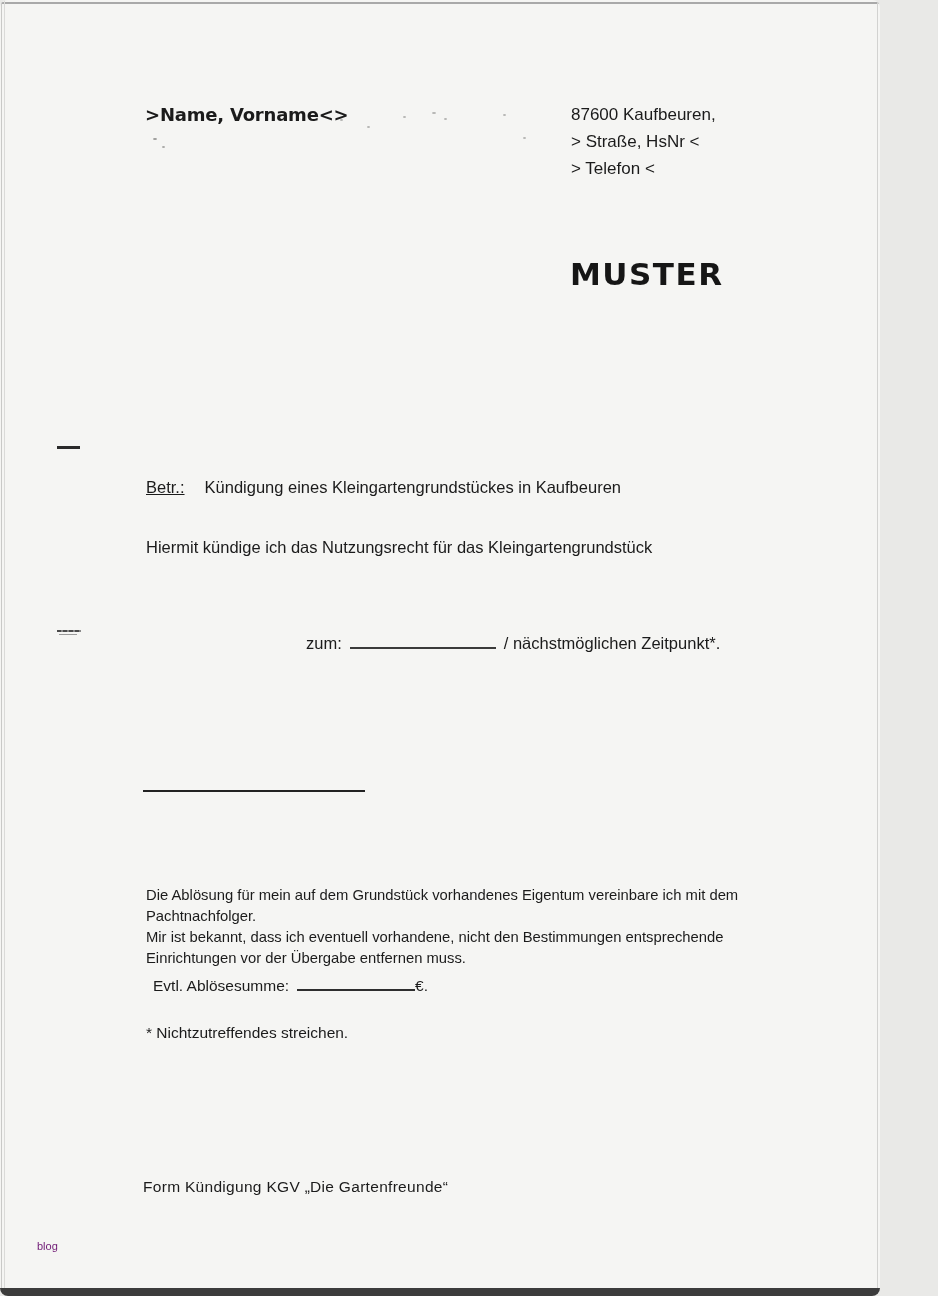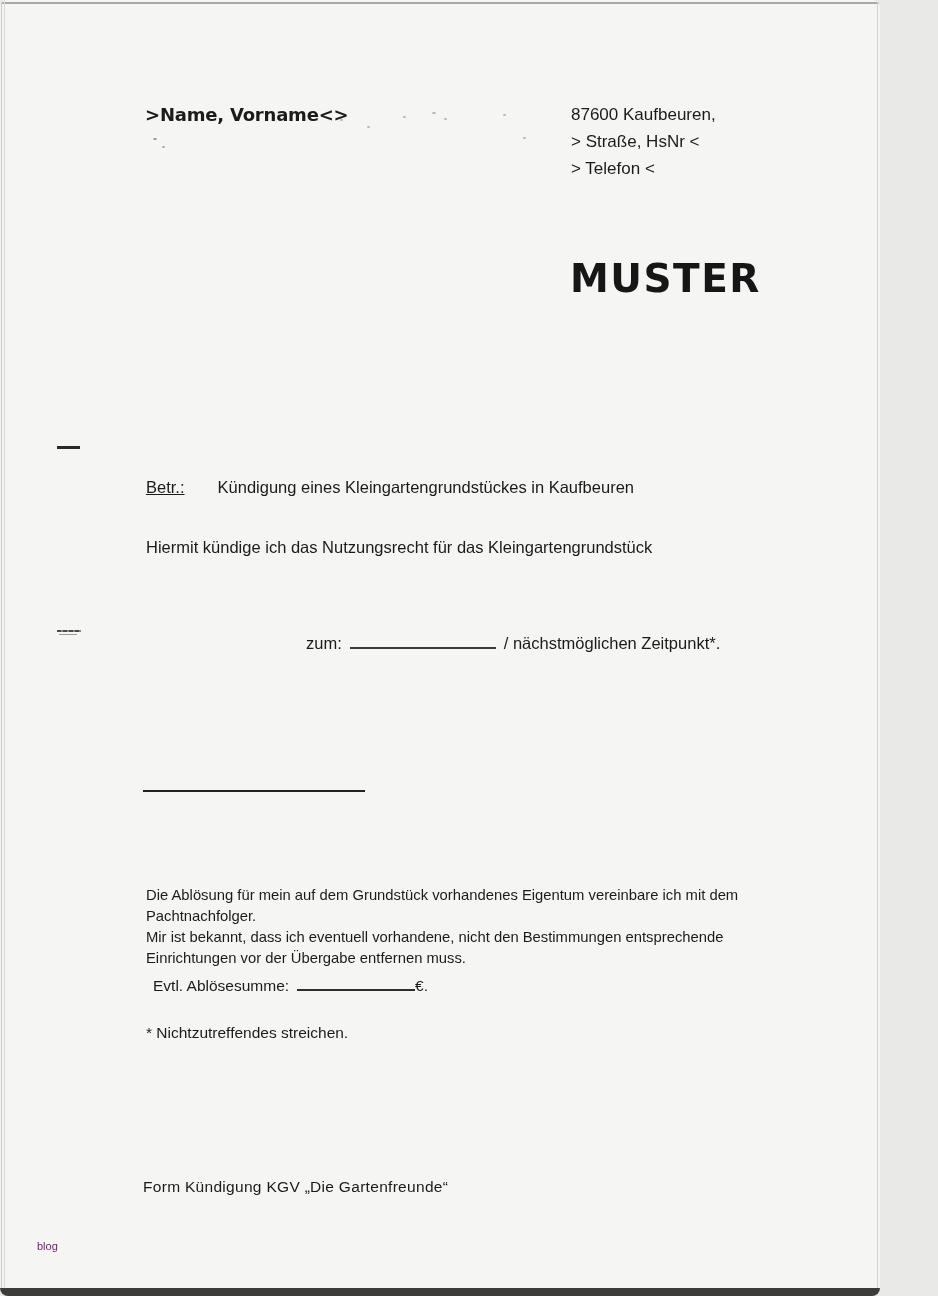--- a/index.html
+++ b/index.html
@@ -34,25 +34,25 @@
 
   
   .speck { position:absolute; background:#b4b4b2; border-radius:50%; }
 
   
   .sender-name  { left:145px; top:104px; font-size:18px; font-weight:bold; letter-spacing:-0.2px; }
   .sender-block { left:571px; top:101px; font-size:17px; line-height:27px;
                   font-family:"Liberation Sans", sans-serif; }
   .recipient-block { left:146px; top:236px; font-size:17px; line-height:22.4px;
                      font-family:"Liberation Sans", sans-serif; }
-  .muster { left:570px; top:256px; font-size:39px; font-weight:bold; letter-spacing:1.5px; color:#161616; }
+  .muster { left:570px; top:256px; font-size:31px; font-weight:bold; letter-spacing:1.5px; color:#161616; }
 
   
   .subject { left:146px; top:478px; font-size:16.5px; font-family:"Liberation Sans", sans-serif; }
-  .subject .label { text-decoration: underline; margin-right: 33px; }
+  .subject .label { text-decoration: underline; margin-right: 20px; }
 
   
   .intro { left:146px; top:538px; font-size:16.5px; font-family:"Liberation Sans", sans-serif; }
   .plot-line { left:305px; top:579px; font-size:31px; font-weight:bold; letter-spacing:0.5px; }
   .plot-blank { display:inline-block; width:120px; height:1px; border-bottom:3px solid #141414;
                 vertical-align:baseline; margin-left:12px; }
   .zum-line { left:306px; top:634px; font-size:16.5px; font-family:"Liberation Sans", sans-serif; }
   .zum-blank { display:inline-block; width:146px; border-bottom:2px solid #3a3a3a; height:1px;
                vertical-align:baseline; margin:0 8px 0 8px; }
 

